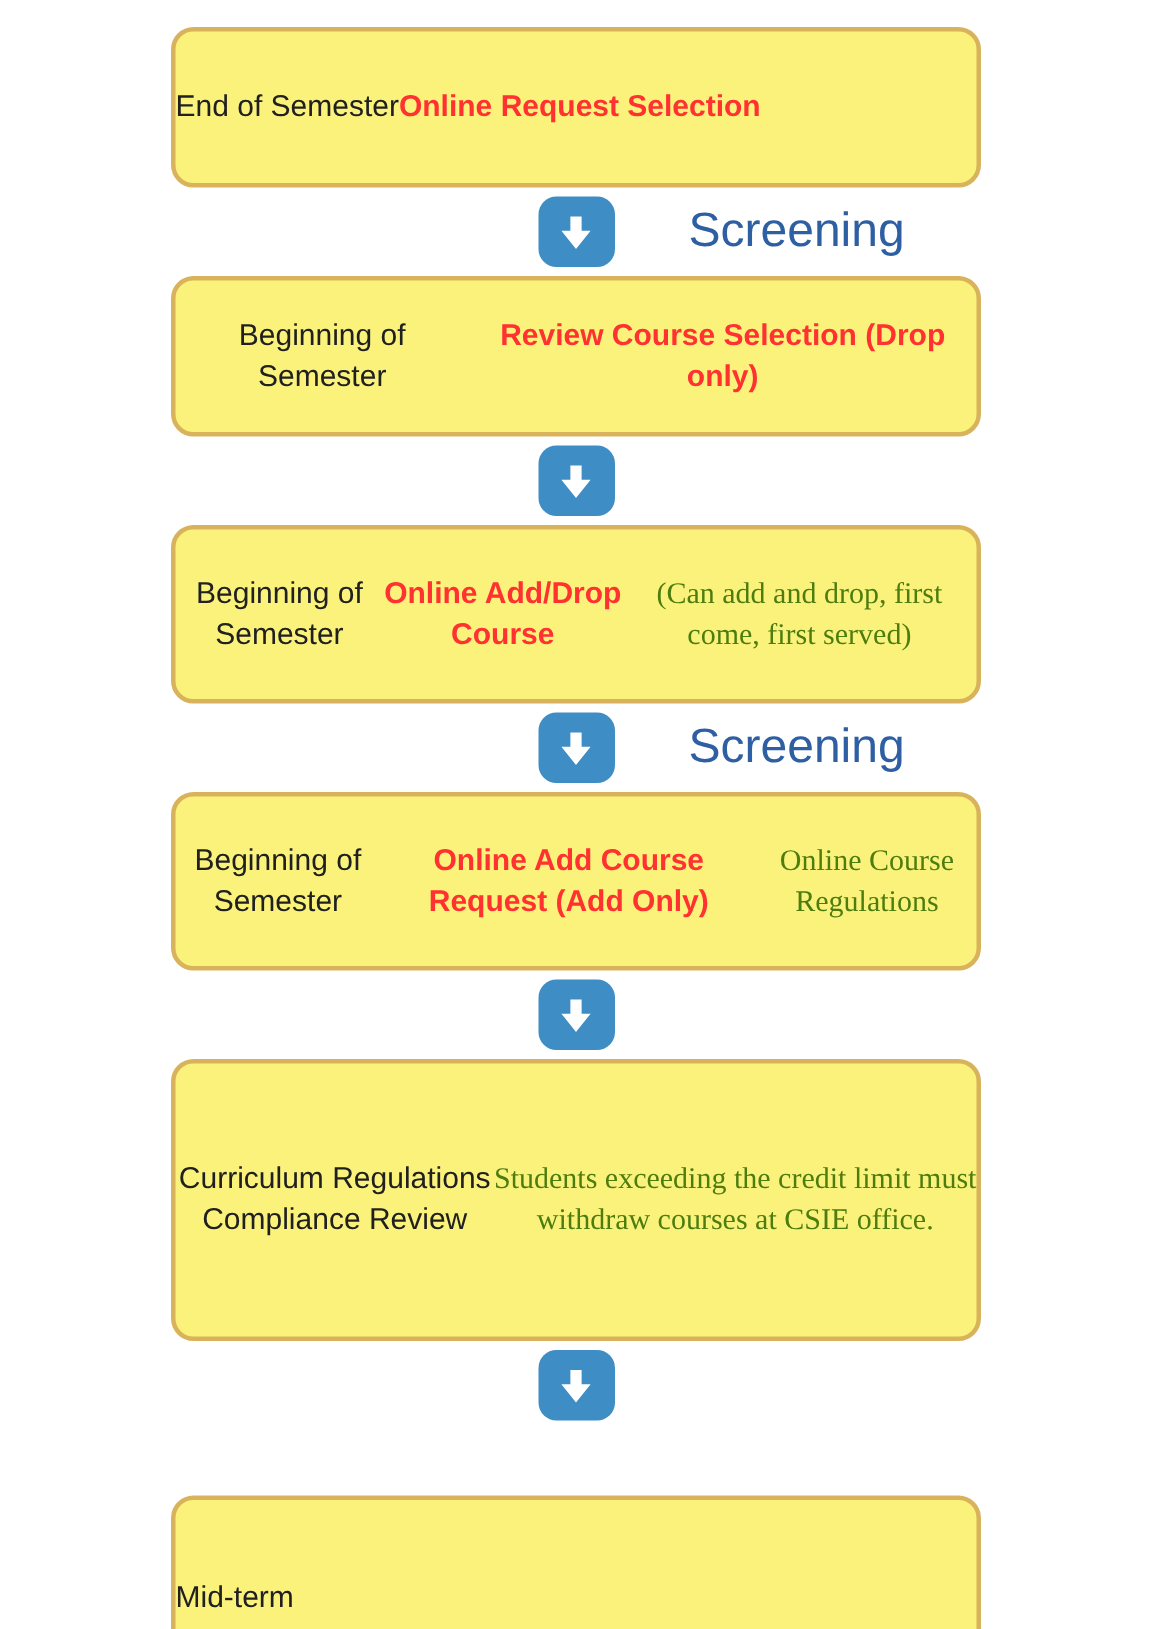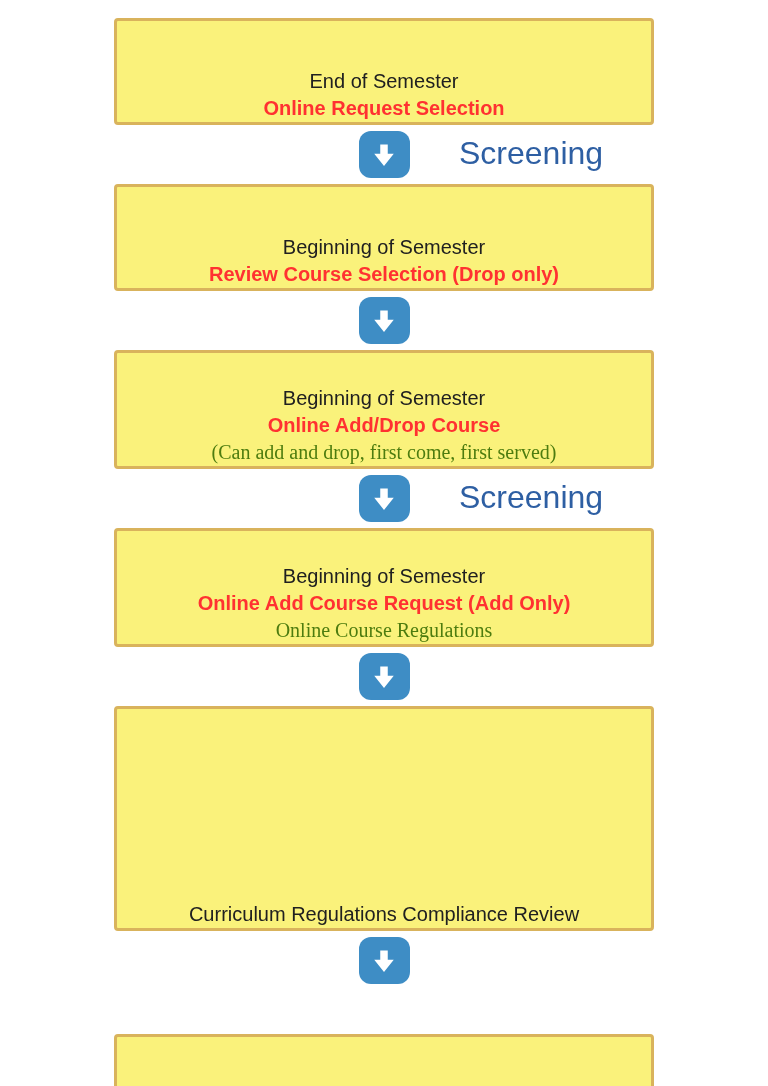--- a/index.html
+++ b/index.html
@@ -18,33 +18,33 @@
     box-sizing: border-box;
     display: flex;
     flex-direction: column;
     align-items: center;
   }
   .box {
     width: 540px;
     box-sizing: border-box;
     background: #FAF27B;
     border: 3px solid #D9B35C;
-    border-radius: 4px;
+    border-radius: 15px;
     display: flex;
-    flex-direction: column;
-    justify-content: flex-end;
+    flex-direction: row;
+    justify-content: flex-start;
     align-items: center;
     text-align: center;
     font-size: 20px;
     line-height: 27px;
     flex-shrink: 0;
   }
   .box-sm  { height: 107px; }
   .box-md  { height: 119px; }
-  .box-lg  { height: 225px; }
+  .box-lg  { height: 188px; }
   .box-end { height: 137px; margin-top: 44px; }
   .line-title     { color: #202020; }
   .line-highlight { color: #FF3131; font-weight: 700; }
   .line-note      { color: #4d7c0f; font-family: Liberation Serif, serif; }
   .note-wide      { max-width: 532px; }
   .connector {
     width: 100%;
     height: 47px;
     margin: 6px 0;
     position: relative;
@@ -132,20 +132,21 @@
     <div class="arrow-badge">
       <svg width="30" height="30" viewBox="0 0 24 24">
         <path d="M9 3.5 h6 v7.5 h4.8 L12 20.8 L4.2 11 H9 Z" fill="#ffffff"></path>
       </svg>
     </div>
     <span class="connector-label"></span>
   </div>
 
   <div class="box box-lg">
     <div class="line-title">Curriculum Regulations Compliance Review</div>
+    <div class="line-note note-wide">Students exceeding the credit limit must withdraw courses at CSIE office.</div>
   </div>
 
   <div class="connector">
     <div class="arrow-badge">
       <svg width="30" height="30" viewBox="0 0 24 24">
         <path d="M9 3.5 h6 v7.5 h4.8 L12 20.8 L4.2 11 H9 Z" fill="#ffffff"></path>
       </svg>
     </div>
     <span class="connector-label"></span>
   </div>

